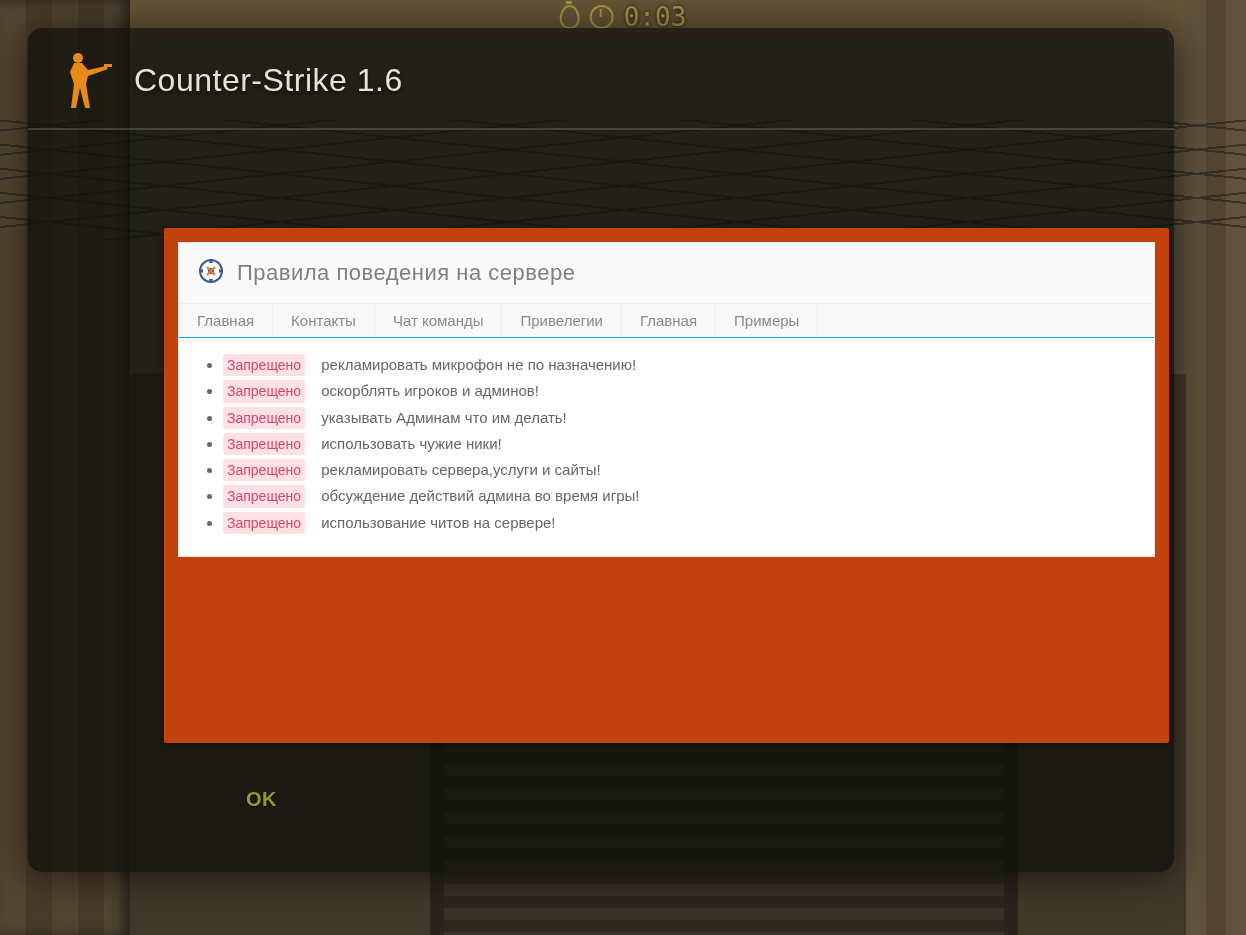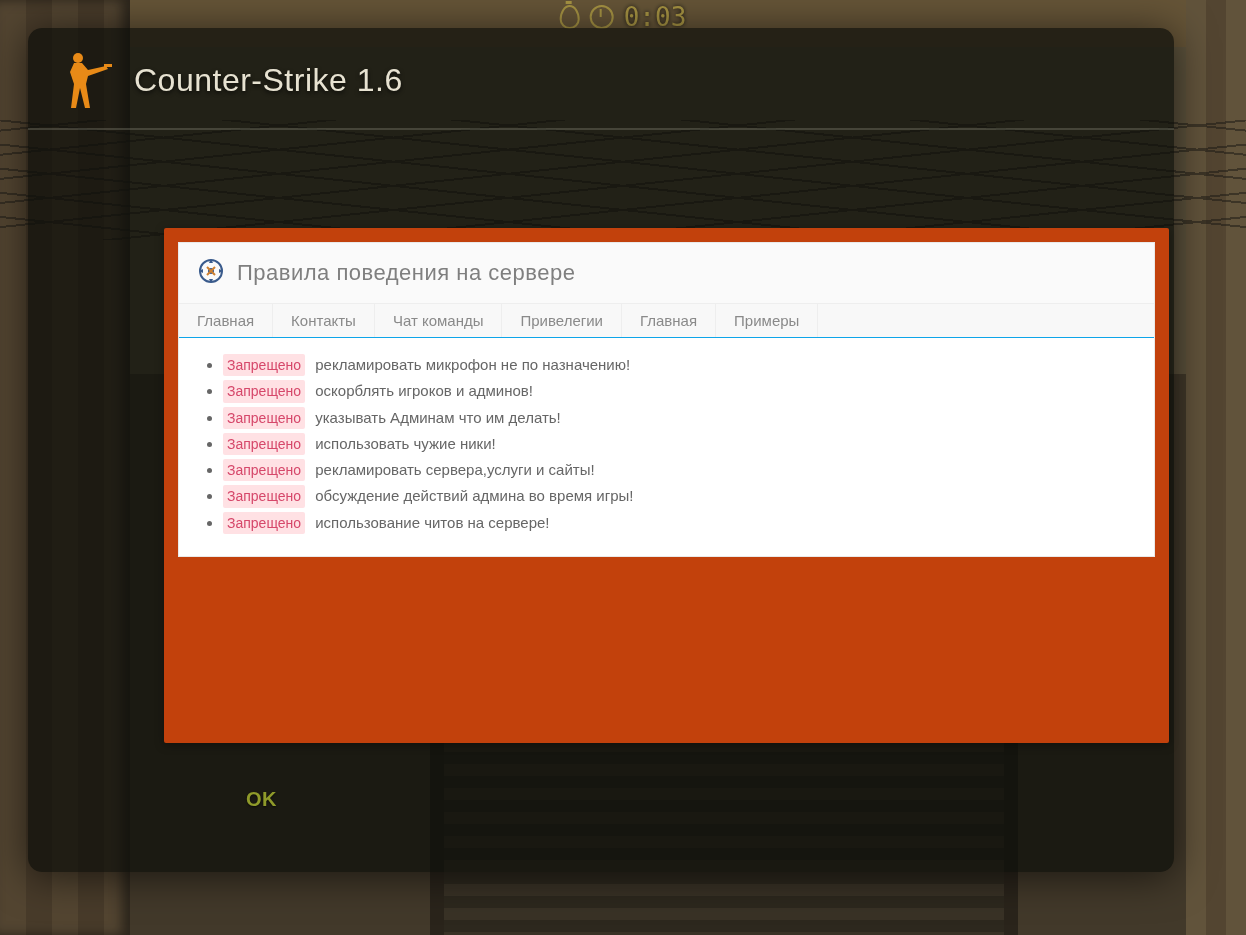--- a/index.html
+++ b/index.html
@@ -46,21 +46,21 @@
     color:#555;
   }
   .panel-inner{margin:14px;border:1px solid #e9e9e9;background:#fff;}
   .panel-head{display:flex;align-items:center;gap:12px;padding:14px 18px;border-bottom:1px solid #eee;background:#fafafa;}
   .panel-title{font-size:22px;color:#7f7f7f;letter-spacing:.5px;}
   .tabs{display:flex;border-bottom:1px solid #0ea5e9;background:#f8f8f8;}
   .tab{padding:8px 18px;font-size:15px;color:#8a8a8a;border-right:1px solid #eee;cursor:pointer;}
   .rules{padding:14px 20px 20px 4px;}
   .rules ul{margin:0;padding-left:40px;}
   .rules li{padding:2px 0;font-size:15px;color:#666;line-height:1.45;}
-  .badge{display:inline-block;background:#ffe1e4;color:#d6476a;border-radius:2px;padding:1px 4px;margin-right:6px;font-size:14px;}
+  .badge{display:inline-block;background:#ffe1e4;color:#d6476a;border-radius:2px;padding:1px 4px;margin-right:12px;font-size:14px;}
 
   
   .ok-btn{
     position:absolute;left:218px;top:760px;
     color:#8f9a2a;font-size:20px;font-weight:bold;letter-spacing:.5px;
     cursor:pointer;
     text-shadow:0 1px 2px rgba(0,0,0,.6);
   }
 
   

